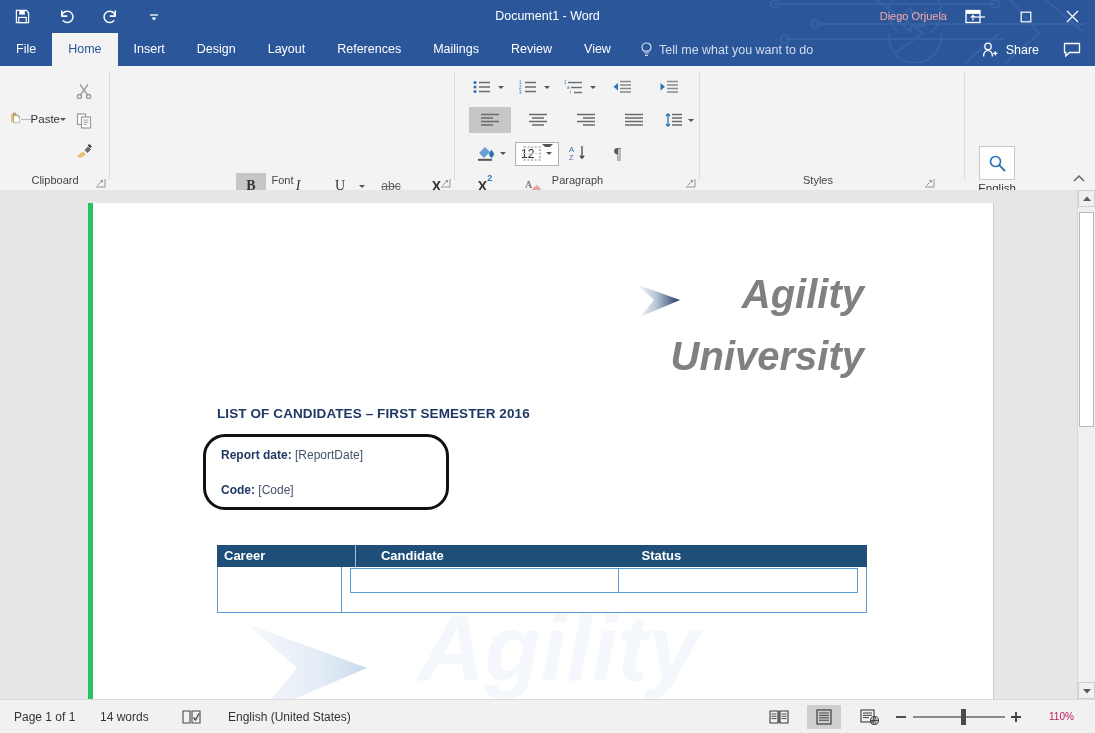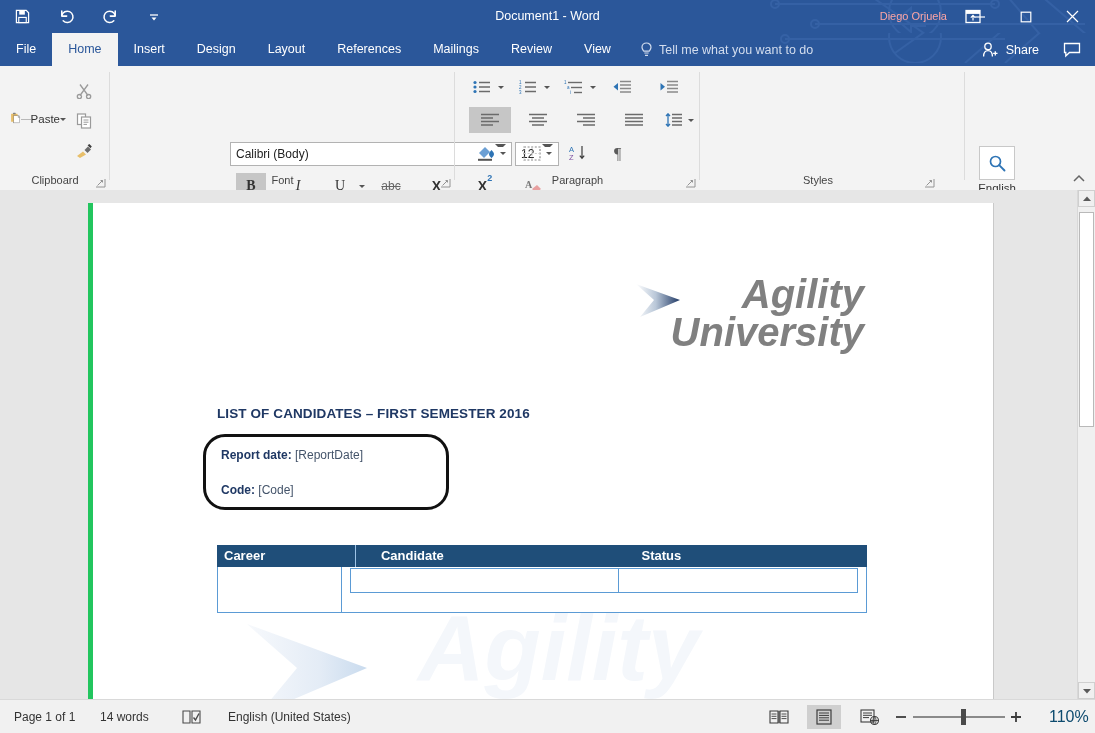--- a/index.html
+++ b/index.html
@@ -63,21 +63,21 @@
   .editing-lbl{font-size:11.5px;color:#333;margin-top:2px;}
   .collapse-ribbon{position:absolute;right:8px;bottom:4px;width:16px;height:14px;cursor:pointer;}
 
   
   .docarea{position:absolute;left:0;top:190px;width:1095px;height:509px;background:#e6e6e6;overflow:hidden;}
   .page{position:absolute;left:88px;top:13px;width:900px;height:509px;background:#fff;border-left:5px solid #22c55e;border-right:1px solid #c9c9c9;overflow:hidden;}
 
   .logo{position:absolute;left:541px;top:72px;width:230px;height:95px;}
   .logo-text{position:absolute;right:0;top:0;text-align:right;font-family:"Liberation Sans","DejaVu Sans",sans-serif;font-style:italic;font-weight:bold;color:#808080;line-height:.95;}
   .logo-l1{font-size:40px;}
-  .logo-l2{font-size:40px;}
+  .logo-l2{font-size:40px;margin-top:24px;}
 
   .doc-heading{position:absolute;left:124px;top:203px;font-size:13.5px;font-weight:bold;color:#1f3864;letter-spacing:.1px;}
 
   .callout{position:absolute;left:110px;top:231px;width:240px;height:70px;border:3px solid #111;border-radius:22px;background:#fff;}
   .c-line{position:absolute;left:15px;font-size:12px;color:#44546a;white-space:nowrap;}
   .c-line b{color:#1f3864;font-weight:bold;}
   .c-l1{top:11px;}
   .c-l2{top:46px;}
 
   .wtable{position:absolute;left:124px;top:342px;width:650px;}
@@ -107,21 +107,21 @@
 
   
   .status{position:absolute;left:0;top:699px;width:1095px;height:34px;background:#f1f1f1;border-top:1px solid #d9d9d9;}
   .st-item{position:absolute;top:0;height:34px;line-height:34px;font-size:12px;color:#333;cursor:pointer;white-space:nowrap;}
   .view-btn{position:absolute;top:5px;width:34px;height:24px;display:flex;align-items:center;justify-content:center;cursor:pointer;}
   .view-btn.on{background:#cfcfcf;}
   .zoom-minus{position:absolute;left:893px;top:9px;width:16px;height:16px;cursor:pointer;}
   .zoom-plus{position:absolute;left:1008px;top:9px;width:16px;height:16px;cursor:pointer;}
   .zoom-track{position:absolute;left:913px;top:16px;width:92px;height:2px;background:#8a8a8a;}
   .zoom-thumb{position:absolute;left:961px;top:9px;width:5px;height:16px;background:#4a4a4a;cursor:pointer;}
-  .zoom-lbl{position:absolute;left:1049px;top:0;height:34px;line-height:34px;font-size:16px;color:#0c4a6e;cursor:pointer;}
+  .zoom-lbl{position:absolute;left:1049px;top:0;height:34px;line-height:34px;font-size:10px;color:#be185d;cursor:pointer;}
 </style>
 </head>
 <body>
 
 <div class="app">
 
   <div class="titlebar">
     <svg class="tb-deco" viewBox="0 0 430 70">
       <g fill="none" stroke="#3f6cb0" stroke-width="2">
         <path d="M110 22 H330"></path>
@@ -283,24 +283,20 @@
         <svg width="11" height="11" viewBox="0 0 11 11">
             <path d="M1 9 H10 V1" fill="none" stroke="#555" stroke-width="1"></path>
             <path d="M2.5 7.5 L7.5 2.5" stroke="#555" stroke-width="1"></path>
             <path d="M5.5 2.5 H7.5 V4.5" stroke="#555" stroke-width="1" fill="none"></path>
           </svg>
       </div>
       <div class="grp-sep" style="right:0;"></div>
     </div>
 
     <div class="grp" style="left:110px;width:345px;">
-      <div class="fontbox">
-        <span>Calibri (Body)</span>
-        <span class="combo-arrow"><span class="caret"></span></span>
-      </div>
       <div class="sizebox">
         <span>12</span>
         <span class="combo-arrow"><span class="caret"></span></span>
       </div>
 
       <div class="fbtn on" style="left:126px;top:107px;font-weight:bold;font-family:'Liberation Serif',serif;">B</div>
       <div class="fbtn" style="left:173px;top:107px;font-style:italic;font-family:'Liberation Serif',serif;">I</div>
       <div class="fbtn" style="left:215px;top:107px;text-decoration:underline;font-family:'Liberation Serif',serif;">U</div>
       <div class="spbtn" style="left:246px;top:107px;width:12px;justify-content:center;">
           <span class="caret"></span>

